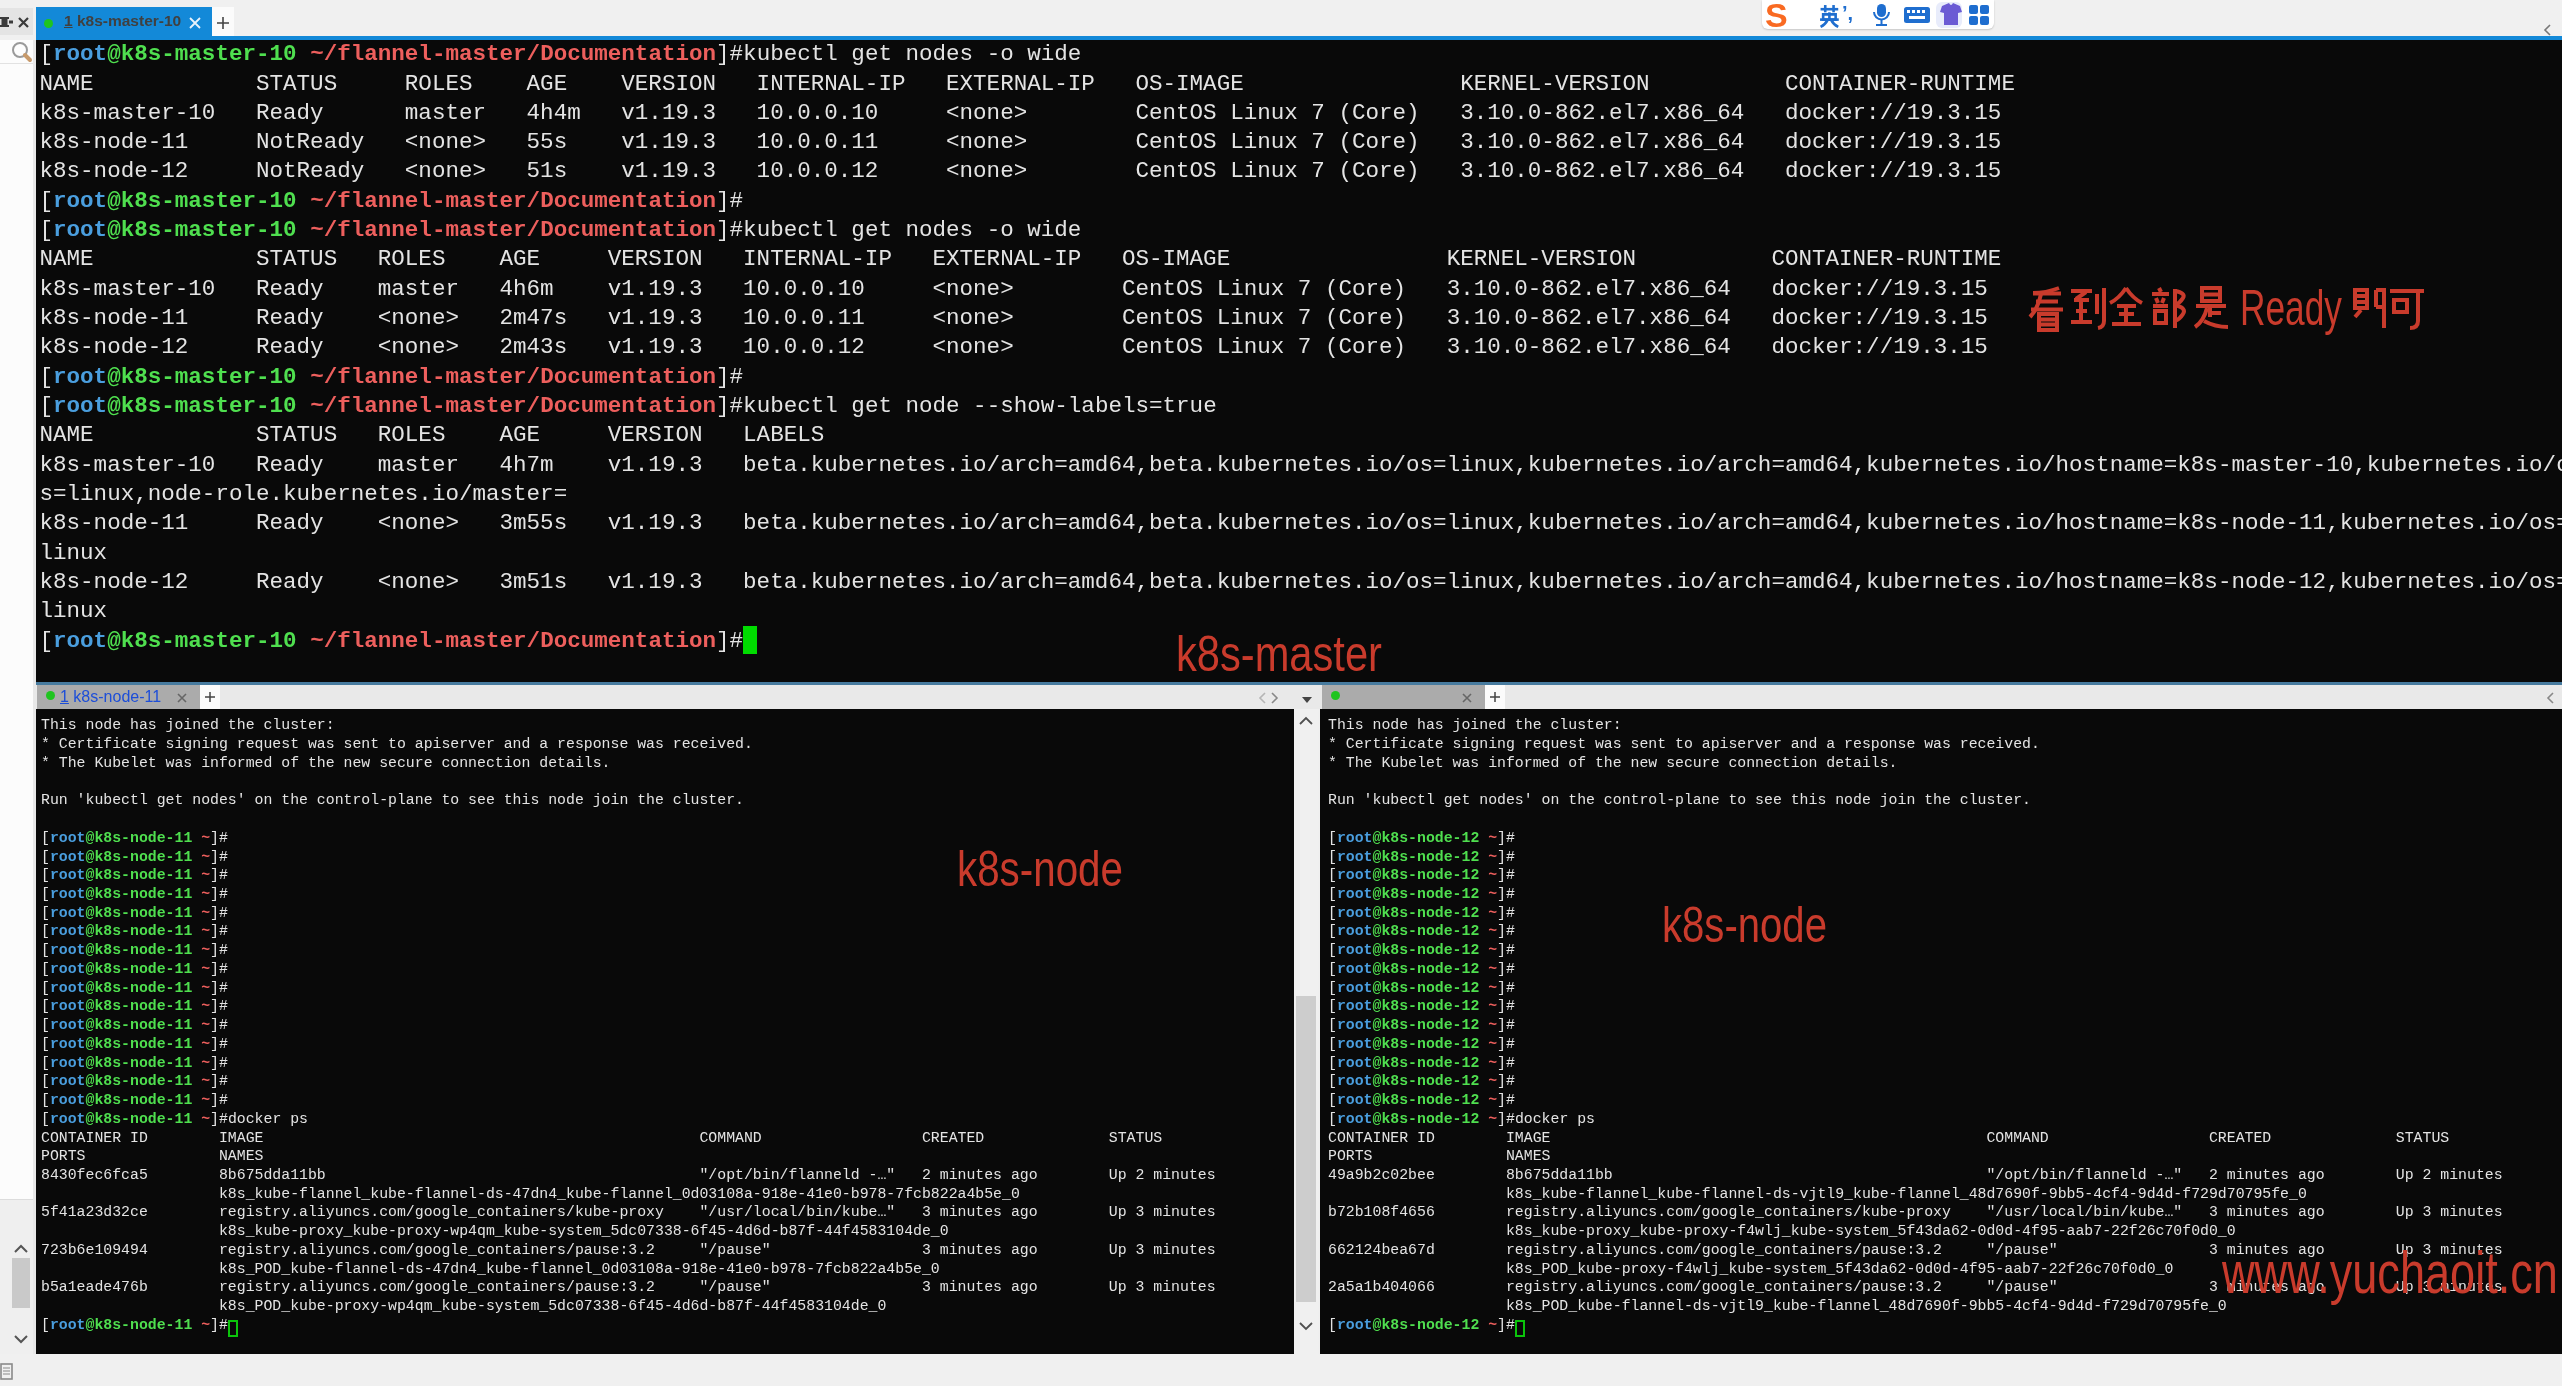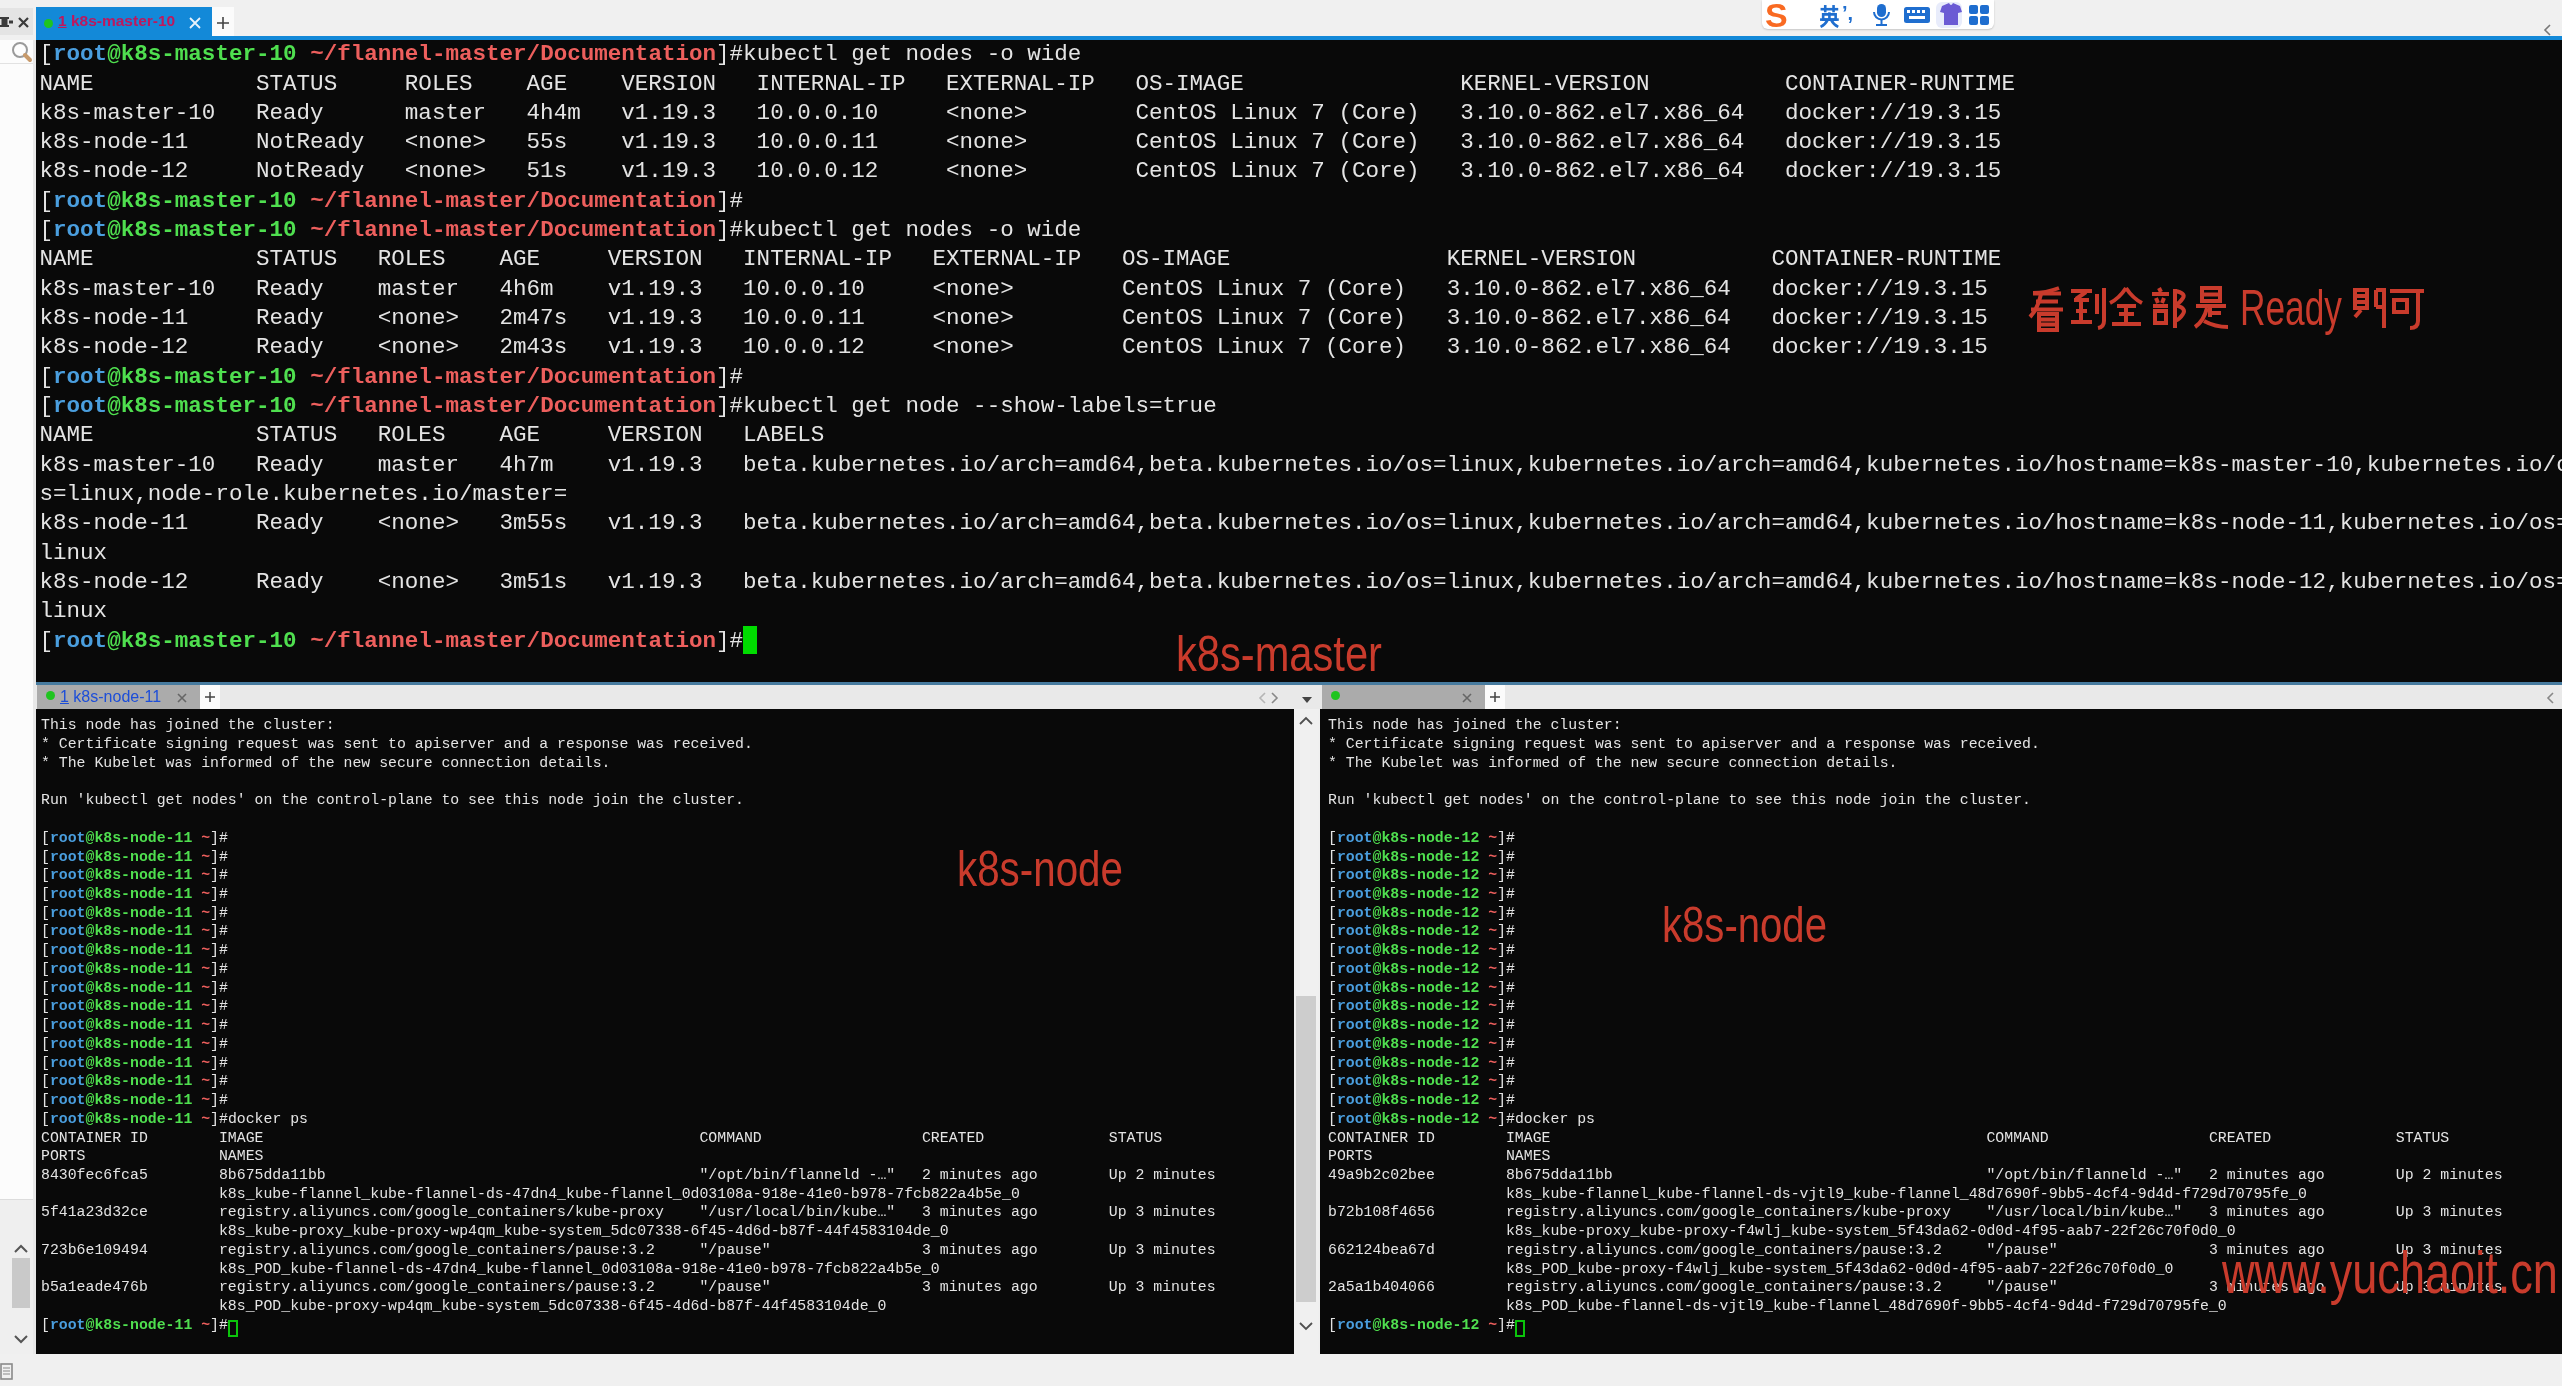--- a/index.html
+++ b/index.html
@@ -23,21 +23,21 @@
 <svg class="abs" style="left:0;top:14px" width="32" height="20" viewBox="0 0 32 20">
  <g fill="#3b3b3b">
   <path d="M0 3 H9 V5 H7.5 V11 H9 V13 H0 V11 H1.5 V5 H0 Z"></path>
   <rect x="9" y="6.5" width="4" height="3"></rect>
  </g>
  <path d="M19 4 L28 13 M28 4 L19 13" stroke="#3b3b3b" stroke-width="2.2" fill="none"></path>
 </svg>
 
 <div class="abs" style="left:36px;top:7px;width:176px;height:33px;background:#1389d8"></div>
 <div class="abs" style="left:44px;top:19px;width:9px;height:9px;border-radius:50%;background:#1fc41f"></div>
-<div class="abs tab-label" style="left:58px;top:12px;color:#be185d"><span style="text-decoration:underline">1</span> k8s-master-10</div>
+<div class="abs tab-label" style="left:64px;top:12px;color:#404040"><span style="text-decoration:underline">1</span> k8s-master-10</div>
 <svg class="abs" style="left:188px;top:16px" width="14" height="14" viewBox="0 0 14 14">
     <path d="M2 2 L12 12 M12 2 L2 12" stroke="#e8f2fb" stroke-width="1.8"></path>
   </svg>
 
 <div class="abs" style="left:212px;top:7px;width:22px;height:31px;background:#fbfbfb"></div>
 <svg class="abs" style="left:216px;top:16px" width="14" height="14" viewBox="0 0 14 14">
     <path d="M7 1 V13 M1 7 H13" stroke="#444" stroke-width="1.6"></path>
   </svg>
 
 <svg class="abs" style="left:2541px;top:24px" width="14" height="12" viewBox="0 0 14 12">

